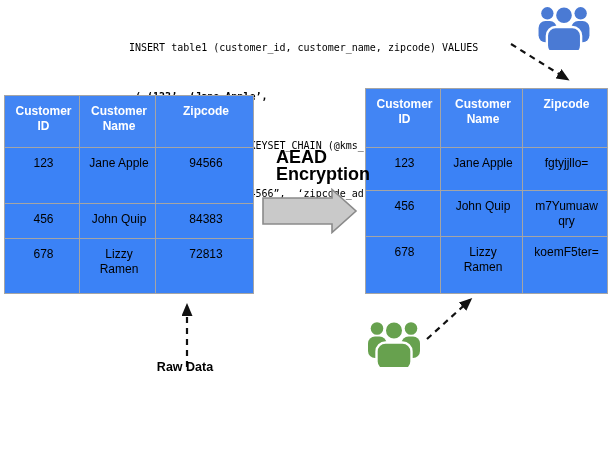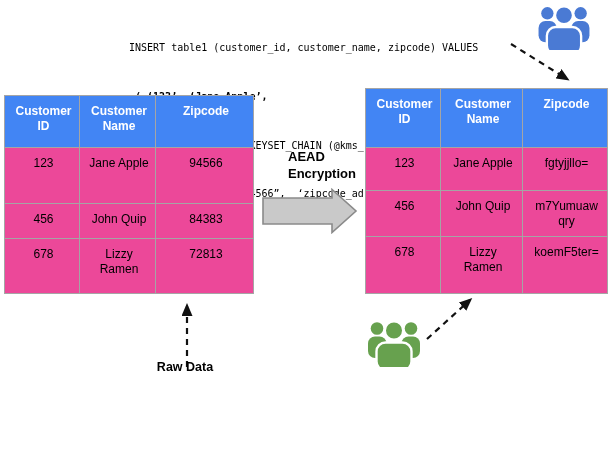--- a/index.html
+++ b/index.html
@@ -20,29 +20,29 @@
   table.dtable th, table.dtable td {
     border:1px solid var(--border-gray);
     vertical-align:top; text-align:center;
     font-size:12px; padding:8px 6px 4px 9px;
     overflow:hidden;
   }
   table.dtable th {
     background:var(--header-blue); color:#fff; font-weight:bold;
     line-height:15px;
   }
-  table.dtable td { background:#ec4899; line-height:15px; }
+  table.dtable td { background:#3b82f6; line-height:15px; }
   td.wrap-any { word-break:break-all; }
 
   #left-table-wrap  { left:4px;  top:95px; }
   #right-table-wrap { left:365px; top:88px; }
 
   #aead-label {
-    left:288px; top:149px; width:74px;
-    font-weight:bold; font-size:13px; line-height:16.5px;
+    left:276px; top:149px; width:74px;
+    font-weight:bold; font-size:18px; line-height:16.5px;
   }
   #raw-data-label {
     left:146px; top:360px; width:78px; text-align:center;
     font-weight:bold; font-size:12.5px;
   }
   svg { display:block; }
 </style>
 </head>
 <body>
 

